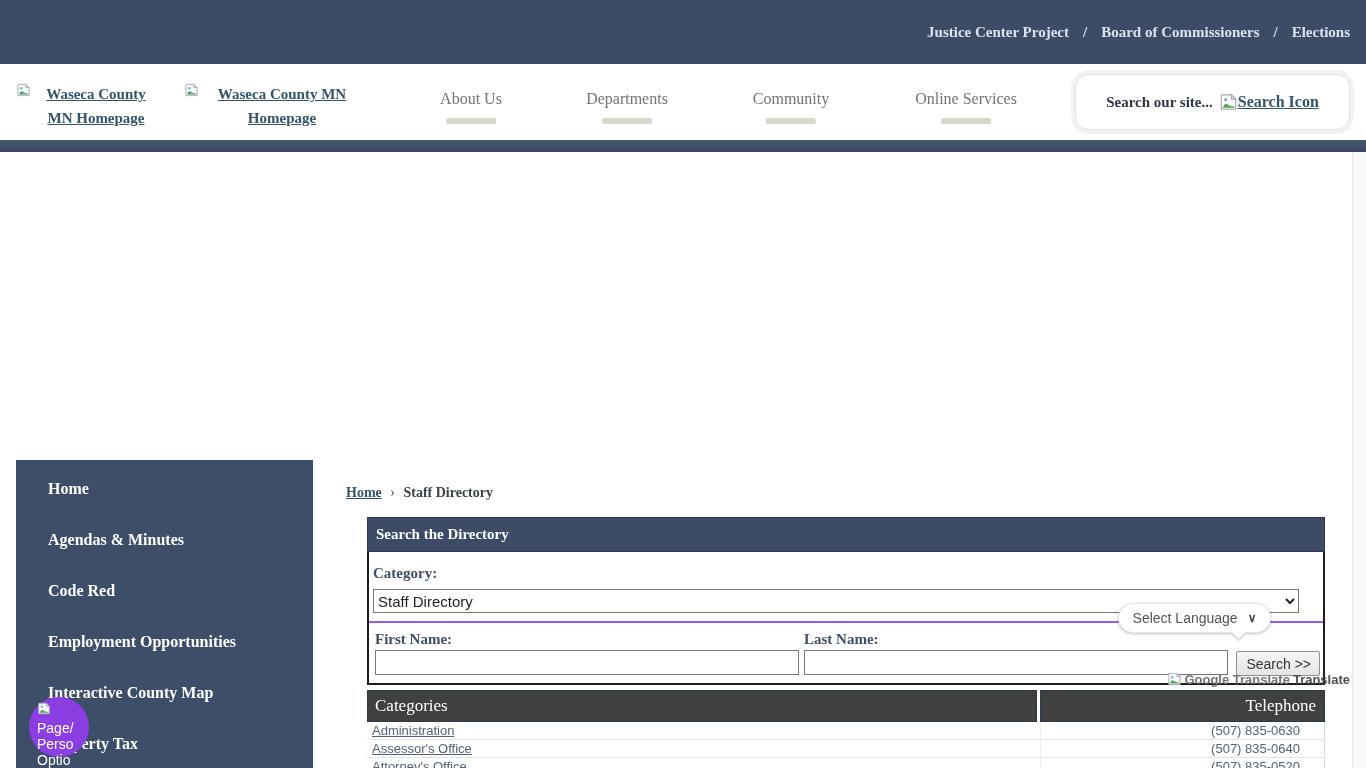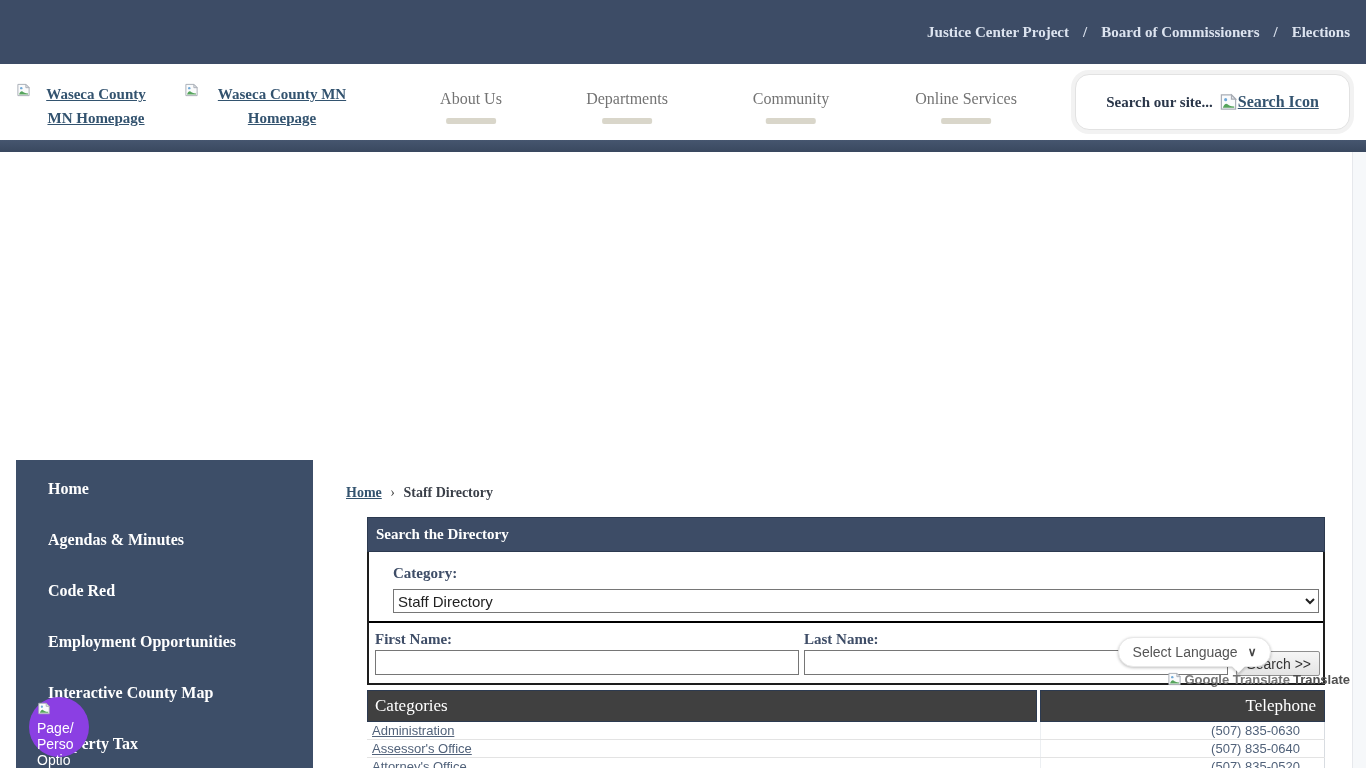--- a/index.html
+++ b/index.html
@@ -62,39 +62,39 @@
   .breadcrumb a { color:#33536f; text-decoration:underline; }
   .breadcrumb .bsep { color:#4a4a4a; margin:0 5px; font-weight:normal; }
   .breadcrumb .cur { color:#3a3f48; }
 
   .panel { position:absolute; left:367px; top:517px; width:958px; }
   .panel-head { height:35px; background:#3d4c66; border:1px solid #2c3a50;
                 display:flex; align-items:center; padding-left:8px; }
   .panel-head span { color:#fff; font-size:15px; font-weight:bold; }
   .panel-body { border:2px solid #1d1d1d; border-top:none; background:#fff; }
   .form-label { font-size:15px; font-weight:bold; color:#3e4d67; }
-  .cat-section { padding:12px 24px 8px; border-bottom:2px solid #000000; }
+  .cat-section { padding:12px 4px 8px; border-bottom:2px solid #8b5cf6; }
   .cat-section select { display:block; margin-top:7px; width:926px; height:24px;
                         font-family:"Liberation Sans",sans-serif; font-size:15px;
                         border:1px solid #767676; background:#fff; color:#222; }
   .name-section { position:relative; height:60px; padding:10px 6px 0; }
   .fn-label { position:absolute; left:6px; top:8px; }
   .ln-label { position:absolute; left:435px; top:8px; }
   .name-section input { position:absolute; top:27px; height:25px; width:424px;
                         border:1px solid #767676; font-family:"Liberation Sans",sans-serif;
                         font-size:15px; padding:0 4px; background:#fff; }
   .fn-input { left:6px; }
   .ln-input { left:435px; }
   .search-btn { position:absolute; left:867px; top:28px; width:84px; height:25px;
                 background:linear-gradient(#f6f6f6,#e4e4e4); border:1px solid #8f8f8f;
                 border-radius:2px; font-family:"Liberation Sans",sans-serif; font-size:14px;
                 color:#333; text-align:right; padding-right:8px; cursor:pointer; }
 
   
-  .lang-pill { position:absolute; left:1118px; top:637px; width:153px; height:30px;
+  .lang-pill { position:absolute; left:1118px; top:603px; width:153px; height:30px;
                background:#fff; border:1px solid #e8e8e8; border-radius:15px;
                box-shadow:0 1px 3px rgba(0,0,0,.25); z-index:10; display:flex;
                align-items:center; justify-content:center; cursor:pointer;
                font-family:"Liberation Sans",sans-serif; font-size:14px; color:#555; }
   .lang-pill .chev { margin-left:10px; font-size:12px; font-weight:bold; color:#444; }
   .lang-pill:after { content:""; position:absolute; left:115px; bottom:-5px; width:9px;
                      height:9px; background:#fff; transform:rotate(45deg);
                      box-shadow:2px 2px 2px rgba(0,0,0,.15); }
   .gline { position:absolute; top:671px; right:16px; z-index:10; display:flex;
            align-items:center; font-family:"Liberation Sans",sans-serif; font-size:13px;

